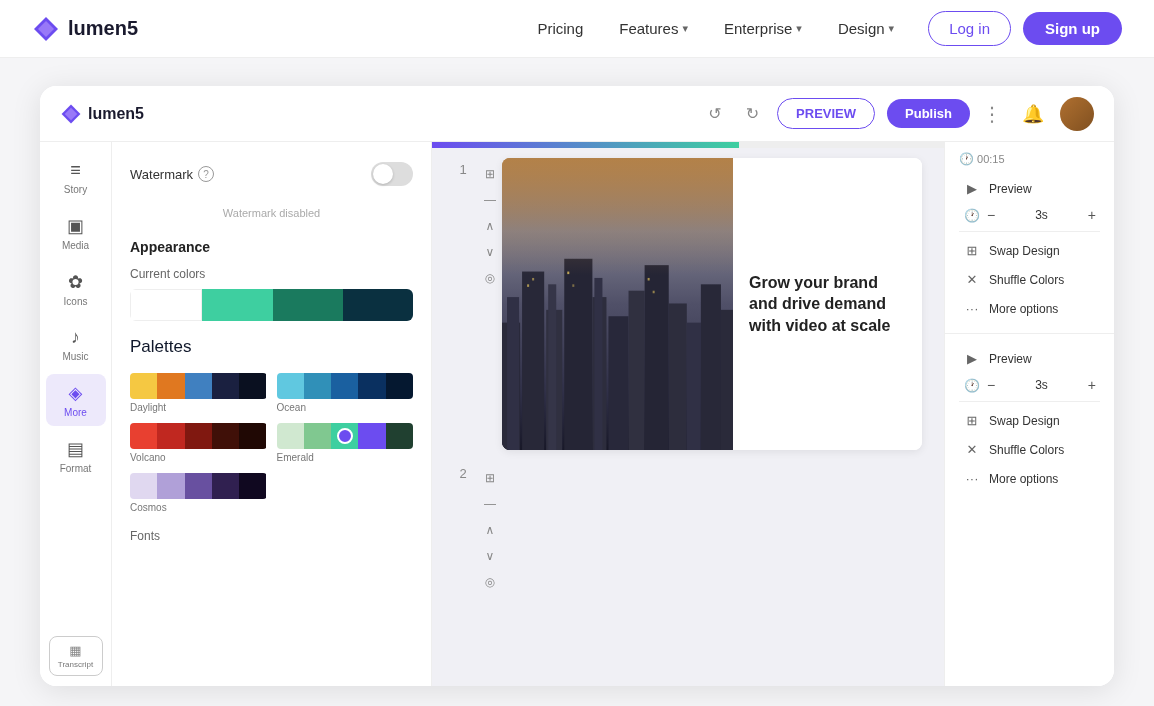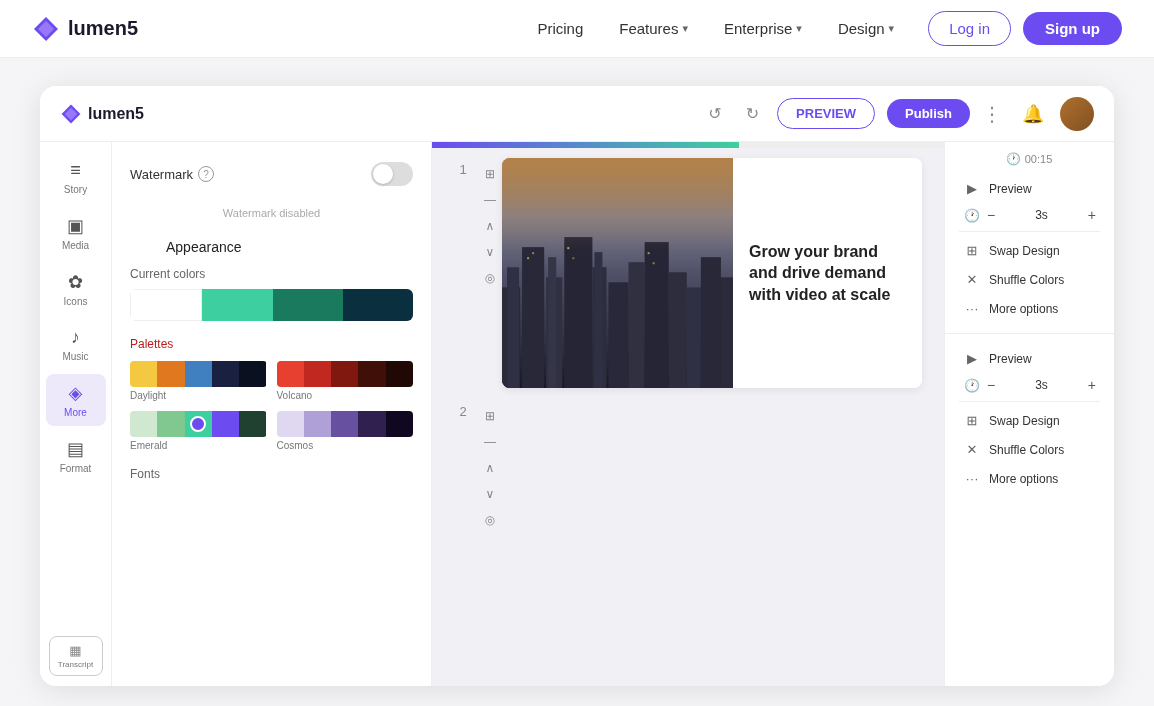--- a/index.html
+++ b/index.html
@@ -334,46 +334,45 @@
     .watermark-disabled-text {
       font-size: 11px;
       color: #aaa;
       text-align: center;
       margin-top: 6px;
     }
 
     .appearance-section { margin-bottom: 16px; }
     .appearance-title {
       font-size: 14px;
-      font-weight: 400;
+      font-weight: 700;
       color: #222;
       margin-bottom: 12px;
-      margin-left: 36px;
     }
     .colors-label {
       font-size: 12px;
       color: #666;
       margin-bottom: 8px;
     }
     .color-swatches {
       display: flex;
       height: 32px;
       border-radius: 6px;
       overflow: hidden;
       margin-bottom: 16px;
     }
     .swatch {
       flex: 1;
       height: 100%;
     }
 
     .palettes-title {
-      font-size: 12px;
-      color: #b91c1c;
-      margin-bottom: 10px;
+      font-size: 17px;
+      color: #0f172a;
+      margin-bottom: 16px;
     }
     .palettes-grid {
       display: grid;
       grid-template-columns: 1fr 1fr;
       gap: 10px;
     }
     .palette-item {
       cursor: pointer;
     }
     .palette-swatches {
@@ -442,21 +441,21 @@
       border-radius: 8px;
       overflow: hidden;
       width: 420px;
       position: relative;
       box-shadow: 0 2px 8px rgba(0,0,0,0.08);
     }
 
     
     .slide1-inner {
       display: flex;
-      height: 230px;
+      height: 292px;
     }
     .slide1-image {
       width: 55%;
       background: linear-gradient(160deg, #c8a060 0%, #808090 30%, #505060 60%, #303040 100%);
       position: relative;
       overflow: hidden;
     }
 
     .slide1-text {
       width: 45%;
@@ -499,21 +498,21 @@
       flex-direction: column;
       gap: 0;
     }
     .slide-actions-panel {
       padding: 10px 14px;
       border-bottom: 1px solid #eee;
     }
     .slide-time-badge {
       font-size: 11px;
       color: #888;
-      text-align: center;
+      text-align: left;
       margin-bottom: 8px;
     }
     .action-btn {
       display: flex;
       align-items: center;
       gap: 8px;
       padding: 7px 4px;
       font-size: 12px;
       color: #333;
       cursor: pointer;
@@ -713,20 +712,30 @@
               <div class="palette-swatches">
                 <div class="palette-swatch" style="background:#f5c842;"></div>
                 <div class="palette-swatch" style="background:#e07820;"></div>
                 <div class="palette-swatch" style="background:#4080c0;"></div>
                 <div class="palette-swatch" style="background:#1a2040;"></div>
                 <div class="palette-swatch" style="background:#0a1020;"></div>
               </div>
               <div class="palette-name">Daylight</div>
             </div>
 
+            <div class="palette-item">
+              <div class="palette-swatches">
+                <div class="palette-swatch" style="background:#60c8e0;"></div>
+                <div class="palette-swatch" style="background:#3090b8;"></div>
+                <div class="palette-swatch" style="background:#1a60a0;"></div>
+                <div class="palette-swatch" style="background:#0a3060;"></div>
+                <div class="palette-swatch" style="background:#051830;"></div>
+              </div>
+              <div class="palette-name">Ocean</div>
+            </div>
 
             <div class="palette-item">
               <div class="palette-swatches">
                 <div class="palette-swatch" style="background:#e84030;"></div>
                 <div class="palette-swatch" style="background:#c02820;"></div>
                 <div class="palette-swatch" style="background:#801810;"></div>
                 <div class="palette-swatch" style="background:#401008;"></div>
                 <div class="palette-swatch" style="background:#200804;"></div>
               </div>
               <div class="palette-name">Volcano</div>

